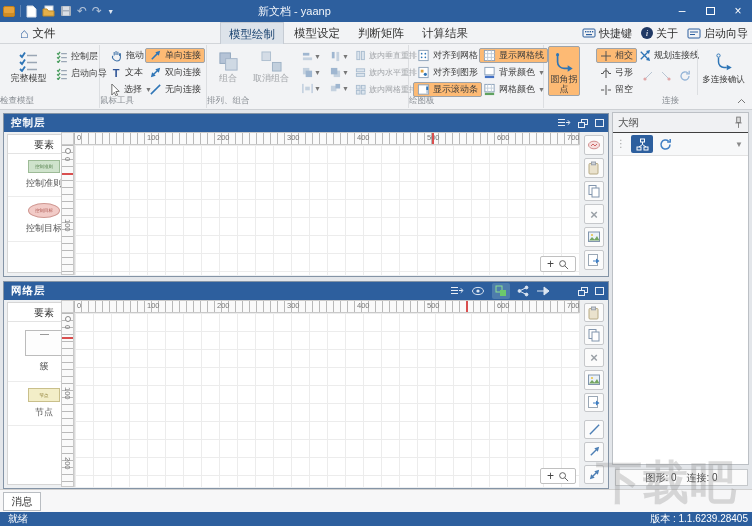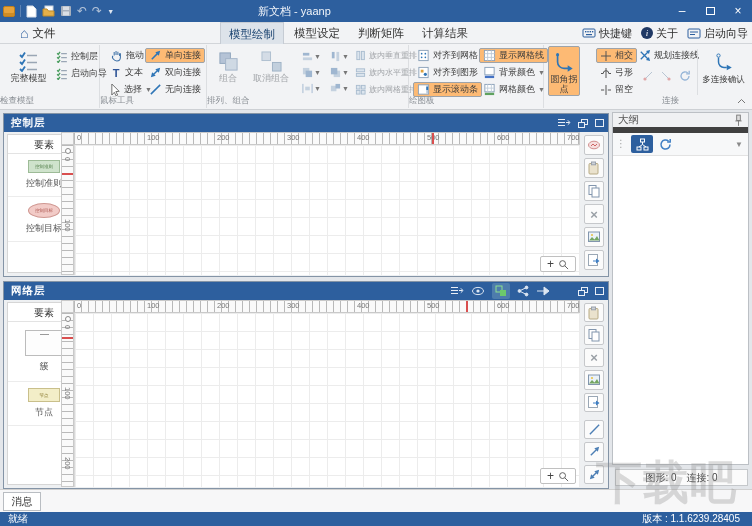--- a/index.html
+++ b/index.html
@@ -84,36 +84,36 @@
   .canvas{position:absolute;left:69px;right:27px;top:13px;bottom:0;background:#fff;border-left:1px solid #d9d9d9;
     background-image:repeating-linear-gradient(to right,#ececec 0 1px,transparent 1px 18px),repeating-linear-gradient(to bottom,#ececec 0 1px,transparent 1px 18px)}
   .side-tools{position:absolute;right:0;top:0;bottom:0;width:26px;display:flex;flex-direction:column;align-items:center;padding-top:3px}
   .stool{width:20px;height:20px;border:1px solid #c6c8cb;background:#fbfbfb;border-radius:2px;display:flex;align-items:center;justify-content:center;margin-bottom:3px;font-size:11px;color:#9aa0a6}
   .stool.gap{margin-top:5px}
   .zoombox{position:absolute;right:31px;bottom:3px;width:36px;height:16px;background:#fff;border:1px solid #c0c0c0;border-radius:2px;display:flex;align-items:center;justify-content:center;gap:4px}
   .zplus{font-size:12px;color:#444;line-height:1}
 
   
   #sidebar{position:absolute;left:612px;top:112px;width:137px;height:353px;background:#fff;border:1px solid #bcc0c5}
-  .sb-head{height:20px;background:#f0f1f3;border-bottom:6px solid #404040;display:flex;align-items:center;justify-content:space-between;padding:0 5px;font-size:10.5px;color:#555}
+  .sb-head{height:20px;background:#f0f1f3;border-bottom:1px solid #404040;display:flex;align-items:center;justify-content:space-between;padding:0 5px;font-size:10.5px;color:#555}
   .sb-tools{height:23px;background:#f7f8f9;border-bottom:1px solid #e3e3e3;display:flex;align-items:center;gap:6px;padding:0 3px}
   .grip{color:#a8a8a8;font-size:10px;letter-spacing:-1px;line-height:1}
   .sb-btn{width:22px;height:18px;border-radius:2px;display:flex;align-items:center;justify-content:center}
   .sb-btn.on{background:#2d5f9e}
   .sb-caret{margin-left:auto;color:#8a8a8a;font-size:8px;padding-right:2px}
   .sb-content{position:absolute;left:0;right:0;top:44px;bottom:0;background:#fff}
 
   #countsbox{position:absolute;left:615px;top:469px;width:133px;height:17px;background:#fbfbfb;border:1px solid #c5c8cb;display:flex;align-items:center;justify-content:center;gap:10px;font-size:10px;color:#444}
 
   
   #bottomstrip{position:absolute;left:0;top:489px;width:752px;height:23px;background:#f7f7f8;border-top:1px solid #d0d0d0}
   #msgbtn{position:absolute;left:3px;top:2px;width:38px;height:19px;background:#fff;border:1px solid #b9bdc2;font-size:10.5px;color:#333;display:flex;align-items:center;justify-content:center}
   #statusbar{position:absolute;left:0;top:512px;width:752px;height:14px;background:#2d5f9e;color:#fff;font-size:10px;display:flex;align-items:center}
   #status-ready{padding-left:8px}
-  #status-version{margin-left:auto;padding-right:12px}
+  #status-version{margin-left:auto;padding-right:4px}
 
   #watermark{position:absolute;left:596px;top:452px;font-size:46px;font-weight:bold;color:rgba(135,135,135,.30);letter-spacing:1px;z-index:60;pointer-events:none;white-space:nowrap}
 </style>
 </head>
 <body>
 
 <div id="app">
 
   <div id="titlebar">
     <div id="qat">

